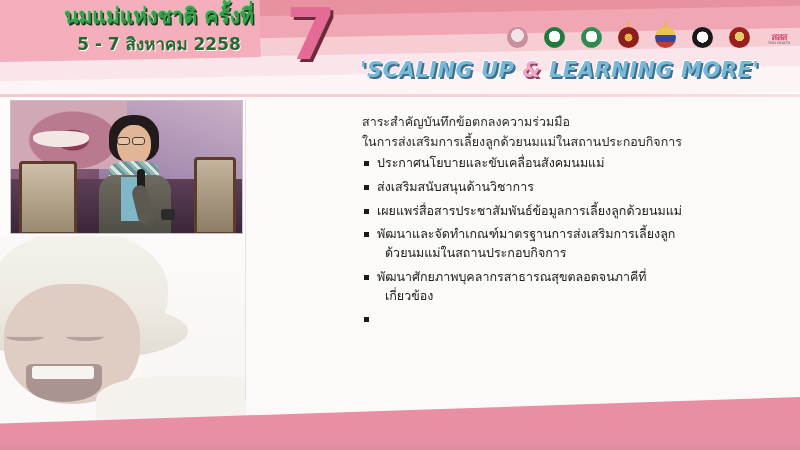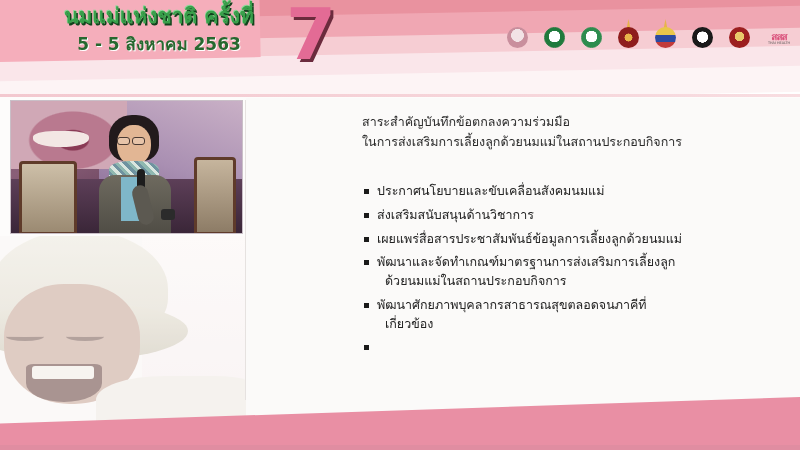--- a/index.html
+++ b/index.html
@@ -250,21 +250,21 @@
     position:absolute; left: 245px; top: 100px;
     width: 1px; height: 300px;
     background: #e6e2e0;
   }
   #heading {
     position:absolute; left: 116px; top: 14px;
     font-size: 12.5px; line-height: 1.62; color: #2b2b2b;
     white-space: nowrap;
   }
   #bullets {
-    position:absolute; left: 118px; top: 84px;
+    position:absolute; left: 118px; top: 56px;
     width: 420px;
   }
   .bullet-row {
     display: flex; align-items: flex-start;
     margin-bottom: 5px;
   }
   .bullet-mark {
     flex: 0 0 auto;
     width: 5px; height: 5px; background:#1a1a1a;
     margin-top: 7px; margin-right: 8px;
@@ -300,25 +300,28 @@
   <div id="header">
     <div class="band band-e"></div>
     <div class="band band-d"></div>
     <div class="band band-c"></div>
     <div class="band band-b"></div>
     <div class="band band-a"></div>
     <div class="band-left-wash"></div>
 
     <div id="title-block">
       <div class="t-line2">นมแม่แห่งชาติ ครั้งที่</div>
-      <div class="t-date">5 - 5 สิงหาคม 2563</div>
+      <div class="t-date">5 - 7 สิงหาคม 2258</div>
     </div>
 
     <div id="edition-number">7</div>
 
+    <div id="slogan">
+      <span class="blue">'SCALING UP </span><span class="pink">&amp;</span><span class="blue"> LEARNING MORE'</span>
+    </div>
 
     <div id="logo-row">
       <div class="logo lg1">
           <div class="disc"></div>
         </div>
       <div class="logo lg2">
           <div class="disc"></div>
         </div>
       <div class="logo lg3">
           <div class="disc"></div>

